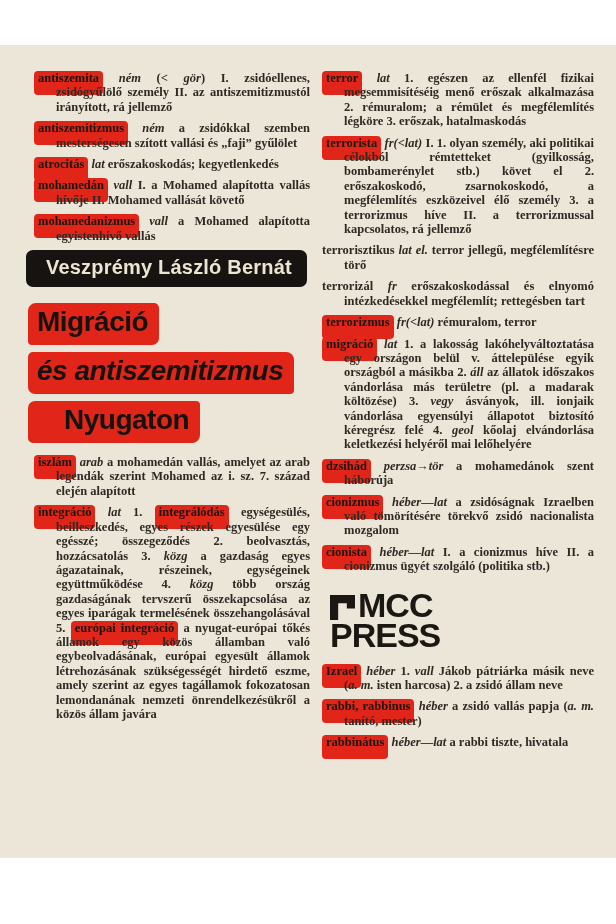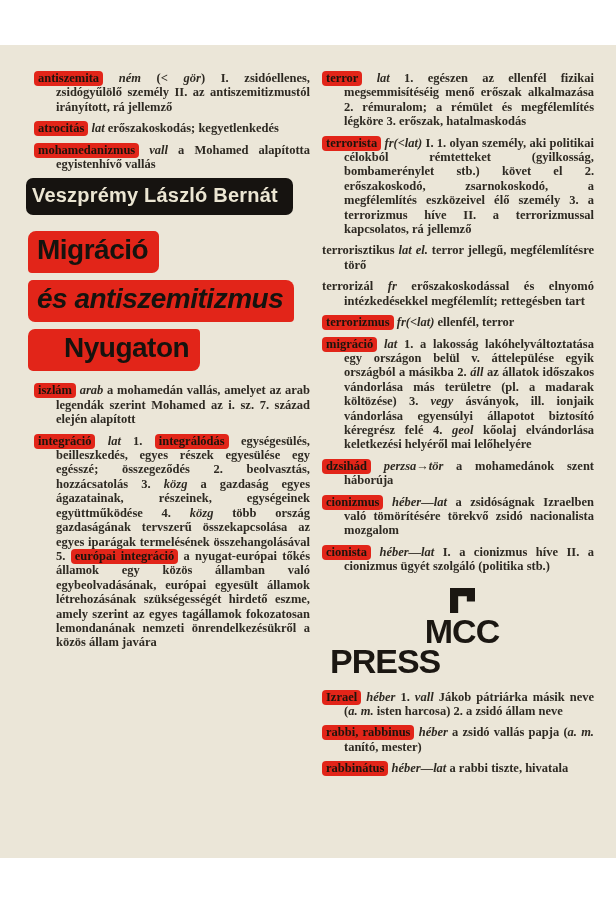--- a/index.html
+++ b/index.html
@@ -23,36 +23,36 @@
   .entry{
     margin:0 0 7px 0;
     font-size:12.5px;line-height:14.4px;
     font-weight:700;color:var(--ink,#2e2a23);
     text-align:justify;
     padding-left:22px;text-indent:-22px;
   }
   .seg-hw,.seg-hl{
     background:var(--red,#e22519);
     color:#1d140c;
-    padding:0 4px 1px 4px;
+    padding:0 4px 10px 4px;
     border-radius:4px;
     box-decoration-break:clone;-webkit-box-decoration-break:clone;
   }
   .seg-i{font-style:italic;}
   .seg-b{font-weight:700;}
   .seg-hwp{font-weight:700;}
   
   .author-title{margin:6px 0 12px 0;text-indent:0;}
   .author-bar{
     display:inline-block;
     background:var(--authorbg,#161310);
     color:var(--authorink,#ebe5d2);
     font-family:"Liberation Sans", sans-serif;
     font-weight:700;font-size:20px;
-    padding:6px 15px 8px 6px;
+    padding:6px 15px 8px 20px;
     border-radius:7px;
     margin-left:-8px;
     letter-spacing:0.2px;
   }
   .title-block{margin-top:16px;}
   .title-line{margin:0 0 7px 0;}
   .title-hl{
     display:inline-block;
     background:var(--red,#e22519);
     color:#15130e;
@@ -65,34 +65,36 @@
   .title-block .title-line:nth-child(1) .title-hl{border-radius:8px 5px 7px 4px;}
   .title-block .title-line:nth-child(2) .title-hl{border-radius:5px 8px 4px 7px;font-style:italic;}
   .title-block .title-line:nth-child(3) .title-hl{border-radius:7px 4px 8px 5px;padding-left:36px;}
   
   .press-logo{
     margin:16px 0 14px 8px;
     font-family:"Liberation Sans", sans-serif;
     font-weight:700;color:#1b1712;
     font-size:34px;line-height:30px;letter-spacing:-1px;
   }
-  .press-row{display:flex;align-items:center;gap:3px;flex-direction:column;}
+  .press-row{display:flex;align-items:flex-end;gap:3px;}
   .press-icon{display:inline-block;width:25px;height:25px;margin-top:-2px;}
   .press-icon svg{display:block;width:100%;height:100%;}
 </style>
 </head>
 <body style="--bg: #ebe6d8; --red: #e22519; --ink: #2e2a23; --authorbg: #161310; --authorink: #ebe5d2;">
 
 <div class="cover">
   <div class="columns">
 
     <div class="col col-left">
       <div id="left-top">
           <p class="entry"><span class="seg-hw">antiszemita</span><span class="seg-i"> ném </span><span class="seg-n">(&lt; </span><span class="seg-i">gör</span><span class="seg-n">) </span><span class="seg-b">I.</span><span class="seg-n"> zsidóellenes, zsidógyűlölő személy </span><span class="seg-b">II.</span><span class="seg-n"> az antiszemitizmustól irányított, rá jellemző</span></p>
+          <p class="entry"><span class="seg-hw">antiszemitizmus</span><span class="seg-i"> ném </span><span class="seg-n">a zsidókkal szemben mesterségesen szított vallási és „faji” gyűlölet</span></p>
           <p class="entry"><span class="seg-hw">atrocitás</span><span class="seg-i"> lat </span><span class="seg-n">erőszakoskodás; kegyetlenkedés</span></p>
+          <p class="entry"><span class="seg-hw">mohamedán</span><span class="seg-i"> vall </span><span class="seg-b">I.</span><span class="seg-n"> a Mohamed alapította vallás hívője </span><span class="seg-b">II.</span><span class="seg-n"> Mohamed vallását követő</span></p>
           <p class="entry"><span class="seg-hw">mohamedanizmus</span><span class="seg-i"> vall </span><span class="seg-n">a Mohamed alapította egyistenhívő vallás</span></p>
         </div>
 
       <div class="author-title">
         <span class="author-bar"><span>Veszprémy László Bernát</span></span>
         <div class="title-block">
           <div class="title-line"><span class="title-hl">Migráció</span></div>
           <div class="title-line"><span class="title-hl">és antiszemitizmus</span></div>
           <div class="title-line"><span class="title-hl">Nyugaton</span></div>
         </div>
@@ -103,21 +105,21 @@
           <p class="entry"><span class="seg-hw">integráció</span><span class="seg-i"> lat </span><span class="seg-b">1. </span><span class="seg-hl">integrálódás</span><span class="seg-n"> egységesülés, beilleszkedés, egyes részek egyesülése egy egésszé; összegeződés </span><span class="seg-b">2.</span><span class="seg-n"> beolvasztás, hozzácsatolás </span><span class="seg-b">3. </span><span class="seg-i">közg</span><span class="seg-n"> a gazdaság egyes ágazatainak, részeinek, egységeinek együttműködése </span><span class="seg-b">4. </span><span class="seg-i">közg</span><span class="seg-n"> több ország gazdaságának tervszerű összekapcsolása az egyes iparágak termelésének összehangolásával </span><span class="seg-b">5. </span><span class="seg-hl">európai integráció</span><span class="seg-n"> a nyugat-európai tőkés államok egy közös államban való egybeolvadásának, európai egyesült államok létrehozásának szükségességét hirdető eszme, amely szerint az egyes tagállamok fokozatosan lemondanának nemzeti önrendelkezésükről a közös állam javára</span></p>
         </div>
     </div>
 
     <div class="col col-right">
       <div id="right-top">
           <p class="entry"><span class="seg-hw">terror</span><span class="seg-i"> lat </span><span class="seg-b">1.</span><span class="seg-n"> egészen az ellenfél fizikai megsemmisítéséig menő erőszak alkalmazása </span><span class="seg-b">2.</span><span class="seg-n"> rémuralom; a rémület és megfélemlítés légköre </span><span class="seg-b">3.</span><span class="seg-n"> erőszak, hatalmaskodás</span></p>
           <p class="entry"><span class="seg-hw">terrorista</span><span class="seg-i"> fr(&lt;lat) </span><span class="seg-b">I. 1.</span><span class="seg-n"> olyan személy, aki politikai célokból rémtetteket (gyilkosság, bombamerénylet stb.) követ el </span><span class="seg-b">2.</span><span class="seg-n"> erőszakoskodó, zsarnokoskodó, a megfélemlítés eszközeivel élő személy </span><span class="seg-b">3.</span><span class="seg-n"> a terrorizmus híve </span><span class="seg-b">II.</span><span class="seg-n"> a terrorizmussal kapcsolatos, rá jellemző</span></p>
           <p class="entry"><span class="seg-hwp">terrorisztikus</span><span class="seg-i"> lat el. </span><span class="seg-n">terror jellegű, megfélemlítésre törő</span></p>
           <p class="entry"><span class="seg-hwp">terrorizál</span><span class="seg-i"> fr </span><span class="seg-n">erőszakoskodással és elnyomó intézkedésekkel megfélemlít; rettegésben tart</span></p>
-          <p class="entry"><span class="seg-hw">terrorizmus</span><span class="seg-i"> fr(&lt;lat) </span><span class="seg-n">ellenfél, terror</span></p>
+          <p class="entry"><span class="seg-hw">terrorizmus</span><span class="seg-i"> fr(&lt;lat) </span><span class="seg-n">rémuralom, terror</span></p>
           <p class="entry"><span class="seg-hw">migráció</span><span class="seg-i"> lat </span><span class="seg-b">1.</span><span class="seg-n"> a lakosság lakóhelyváltoztatása egy országon belül v. áttelepülése egyik országból a másikba </span><span class="seg-b">2. </span><span class="seg-i">áll</span><span class="seg-n"> az állatok időszakos vándorlása más területre (pl. a madarak költözése) </span><span class="seg-b">3. </span><span class="seg-i">vegy</span><span class="seg-n"> ásványok, ill. ionjaik vándorlása egyensúlyi állapotot biztosító kéregrész felé </span><span class="seg-b">4. </span><span class="seg-i">geol</span><span class="seg-n"> kőolaj elvándorlása keletkezési helyéről mai lelőhelyére</span></p>
           <p class="entry"><span class="seg-hw">dzsihád</span><span class="seg-i"> perzsa→tör </span><span class="seg-n">a mohamedánok szent háborúja</span></p>
           <p class="entry"><span class="seg-hw">cionizmus</span><span class="seg-i"> héber—lat </span><span class="seg-n">a zsidóságnak Izraelben való tömörítésére törekvő zsidó nacionalista mozgalom</span></p>
           <p class="entry"><span class="seg-hw">cionista</span><span class="seg-i"> héber—lat </span><span class="seg-b">I.</span><span class="seg-n"> a cionizmus híve </span><span class="seg-b">II.</span><span class="seg-n"> a cionizmus ügyét szolgáló (politika stb.)</span></p>
         </div>
 
       <div class="press-logo">
         <div class="press-row">
           <span class="press-icon">
             <svg viewBox="0 0 26 26" xmlns="http://www.w3.org/2000/svg">

